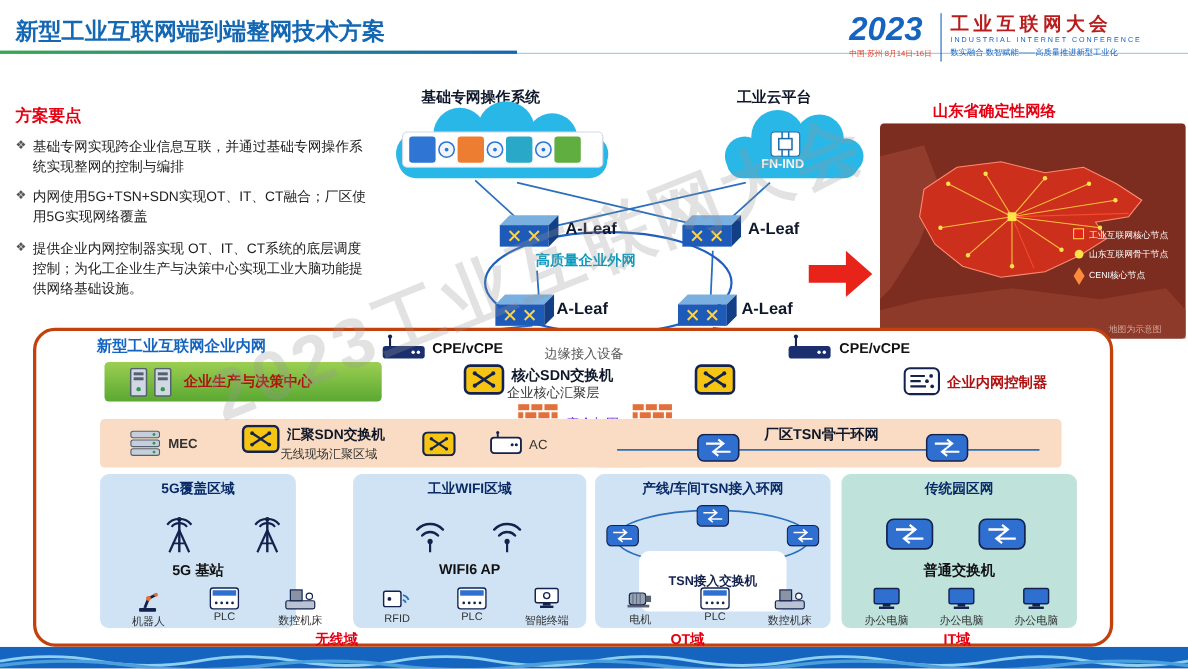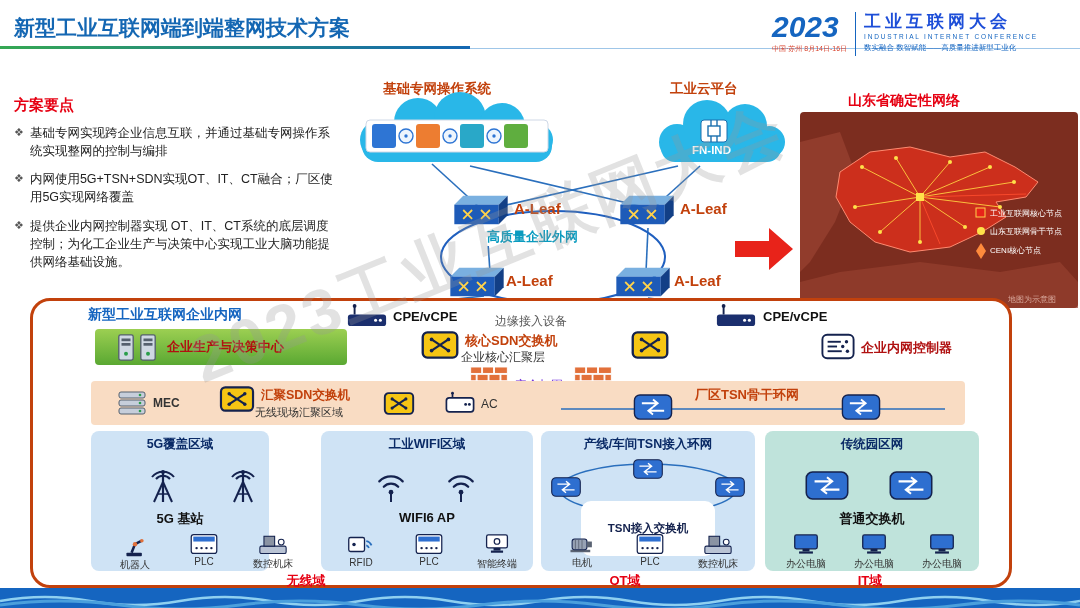--- a/index.html
+++ b/index.html
@@ -1,27 +1,27 @@
 <!DOCTYPE html>
 <html><head>
 <meta charset="utf-8">
 <style>
   *{margin:0;padding:0;box-sizing:border-box}
   body{font-family:"Liberation Sans","DejaVu Sans",sans-serif;background:#d9d9d9}
   .slide{position:relative;width:1080px;height:608px;background:#ffffff;overflow:hidden}
   .abs{position:absolute}
   .lb{position:absolute;white-space:nowrap}
   .bold{font-weight:bold}
-  .navy{color:#c2410c}
+  .navy{color:#0f172a}
   
   .logo{display:flex;align-items:center;gap:8px}
   .logo-year{font-size:30px;font-weight:bold;font-style:italic;color:#1565c0;line-height:1}
   .logo-venue{font-size:7px;color:#d8402a;margin-top:2px;white-space:nowrap}
   .logo-div{width:1px;height:44px;background:#1565c0;margin-top:2px}
-  .logo-name{font-size:17px;font-weight:bold;color:#1d4ed8;letter-spacing:4px;line-height:1.1}
+  .logo-name{font-size:17px;font-weight:bold;color:#b91c1c;letter-spacing:4px;line-height:1.1}
   .logo-sub{font-size:6.5px;color:#1565c0;letter-spacing:1.8px;margin-top:2px}
   .logo-tag{font-size:7.5px;color:#1565c0;margin-top:3px;white-space:nowrap}
   
   .kp{display:flex;gap:6px;font-size:12.5px;line-height:1.45;color:#222;margin-bottom:10px}
   .kp-b{color:#555;font-size:11px;padding-top:1px}
   
   .intranet{position:absolute;left:30px;top:298px;width:982px;height:290px;border:3px solid #c2410c;border-radius:20px;background:#fff}
   .zone{position:absolute;border-radius:8px}
   .zone-title{position:absolute;left:0;right:0;top:5px;text-align:center;font-weight:bold;font-size:12.5px;color:#0a2a66}
   .zone-main{position:absolute;left:0;right:0;text-align:center;font-weight:bold;font-size:13px;color:#111}

